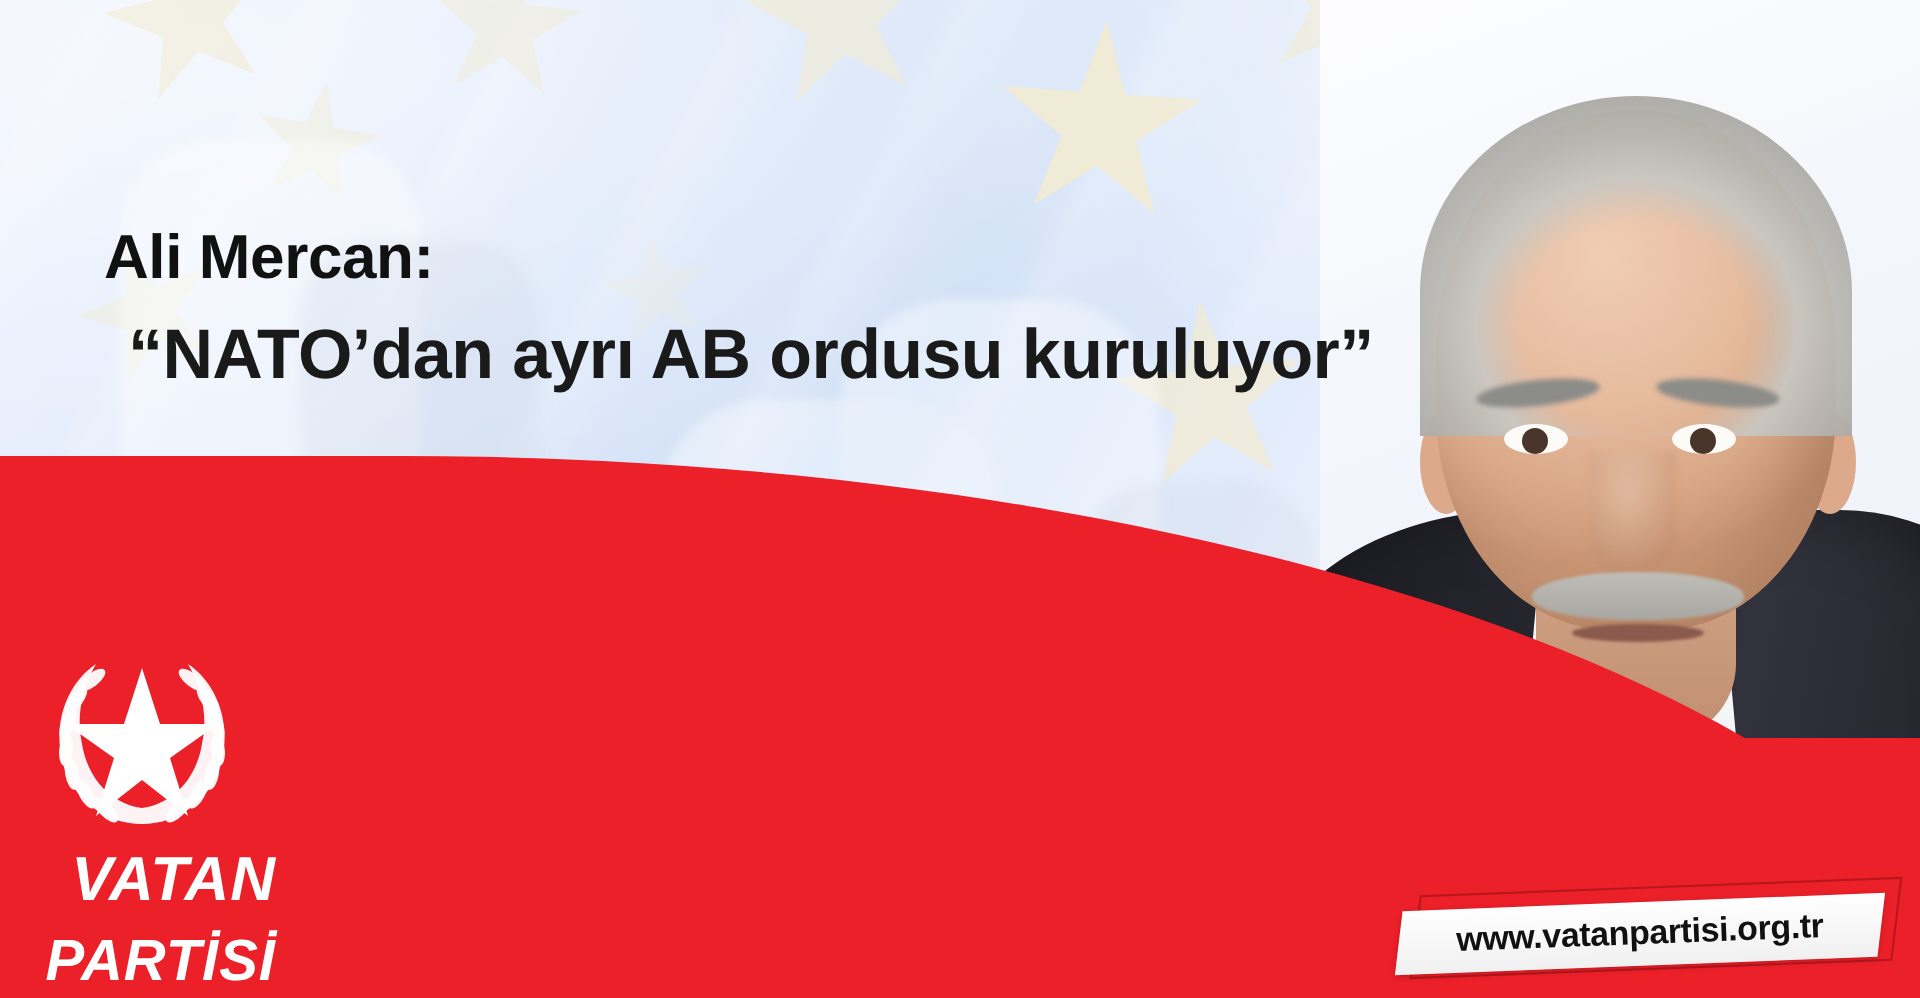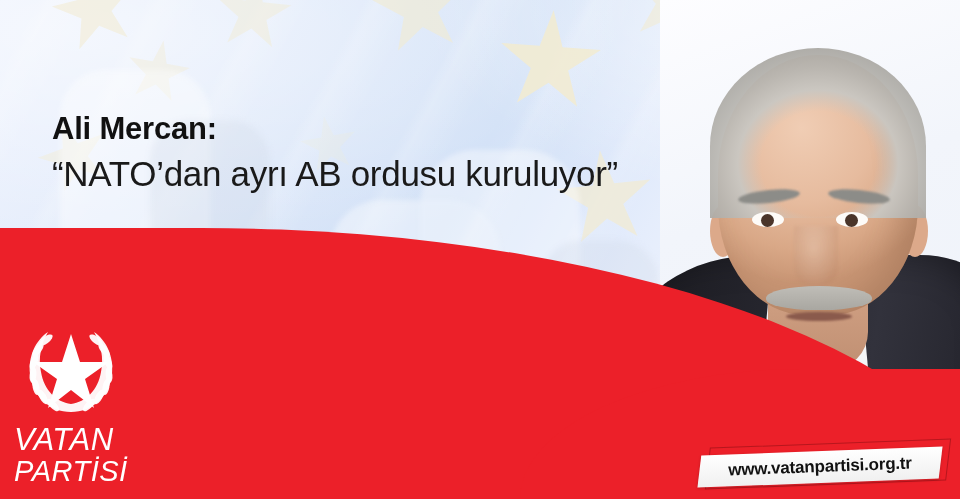--- a/index.html
+++ b/index.html
@@ -270,51 +270,51 @@
     position: absolute;
     left: 0; top: 0;
     width: 126px; height: 104px;
   }
   .logo-text {
     position: absolute;
     left: 6px;
     top: 104px;
     width: 124px;
     color: #ffffff;
-    font-weight: normal;
+    font-weight: bold;
     font-style: italic;
     letter-spacing: 0.5px;
     line-height: 1.0;
-    text-align: left;
+    text-align: right;
   }
   .logo-text .l1 { font-size: 31px; display: block; }
-  .logo-text .l2 { font-size: 29px; display: block; margin-top: 2px; }
+  .logo-text .l2 { font-size: 29px; display: block; margin-top: 12px; }
 
   
   .headline {
     position: absolute;
     left: 52px;
     top: 112px;
     width: 680px;
   }
   .headline .name {
     font-size: 31px;
     font-weight: bold;
     color: #111111;
     letter-spacing: -0.2px;
     line-height: 1.1;
     margin: 0 0 8px 0;
   }
   .headline .quote {
     font-size: 35px;
-    font-weight: 400;
+    font-weight: 700;
     color: #1a1a1a;
     letter-spacing: -0.3px;
     line-height: 1.15;
-    margin: 0;
+    margin: 12px;
     white-space: nowrap;
   }
 
   
   .url-wrap {
     position: absolute;
     left: 700px;
     top: 447px;
     width: 250px;
     height: 46px;

